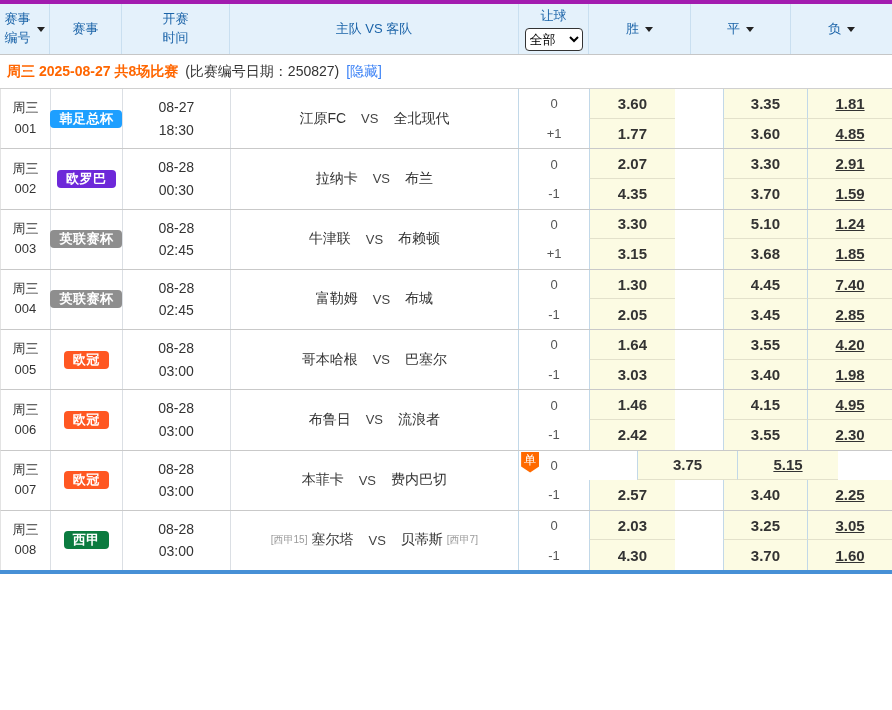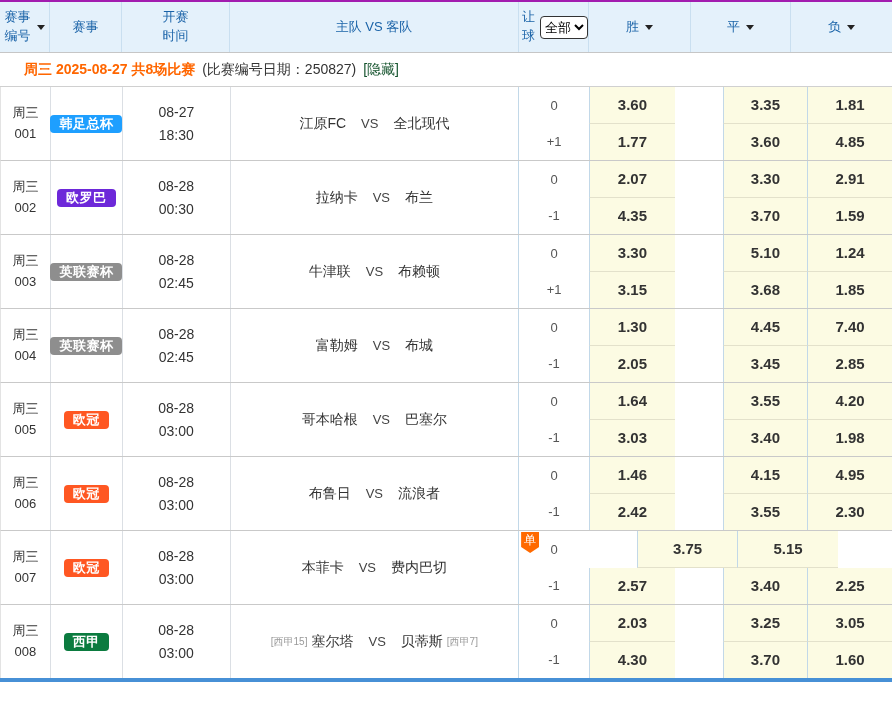--- a/index.html
+++ b/index.html
@@ -2,41 +2,41 @@
 <html><head>
 <meta charset="utf-8">
 <style>
   * { margin:0; padding:0; box-sizing:border-box; }
   html,body { background:#fff; }
   body {
     width:892px; height:710px; overflow:hidden;
     font-family:"Liberation Sans","DejaVu Sans",sans-serif;
     color:#333;
   }
-  .app { width:892px; height:682px; display:flex; flex-direction:column; border-top:2px solid #a21caf; }
+  .app { width:892px; height:574px; display:flex; flex-direction:column; border-top:4px solid #a21caf; }
 
   
   .thead { display:flex; height:51px; background:#E4F1FB; border-bottom:1px solid #C6C6C6; flex:none; }
   .th { display:flex; align-items:center; justify-content:center; color:#1A63A8; font-size:13px;
         border-right:1px solid #C9DFF0; line-height:1.45; text-align:center; }
   .th:last-child { border-right:none; }
   .tri { display:inline-block; width:0; height:0; border-left:4px solid transparent;
          border-right:4px solid transparent; border-top:5px solid #222; margin-left:6px; }
   .w-no{width:50px;} .w-event{width:72px;} .w-time{width:108px;} .w-teams{width:289px;}
   .w-hc{width:70px;} .w-win{width:102px;} .w-draw{width:100px;} .w-lose{width:101px;}
-  .th-hc { flex-direction:row; gap:2px; }
+  .th-hc { flex-direction:column; gap:2px; }
   .hc-select { width:58px; height:23px; font-size:13px; border:1px solid #333; border-radius:4px;
                background:#fff; color:#000; font-family:inherit; }
 
   
-  .day-row { height:34px; display:flex; align-items:center; gap:7px; padding-left:24px;
+  .day-row { height:34px; display:flex; align-items:center; gap:7px; padding-left:7px;
              background:#fff; border-bottom:1px solid #D0D0D0; flex:none; font-size:14px; }
   .day-summary { color:#FF6600; font-weight:bold; }
   .day-note { color:#333; }
-  .hide-link { color:#14532d; cursor:pointer; }
+  .hide-link { color:#3b82f6; cursor:pointer; }
 
   
   .rows { flex:1; display:flex; flex-direction:column; }
   .match-row { flex:1; display:flex; border-bottom:1px solid #C9C9C9; border-left:1px solid #E3E3E3; }
   .match-row:last-child { border-bottom:none; }
   .cell { display:flex; align-items:center; justify-content:center; }
   .col-no { width:50px; flex-direction:column; font-size:13px; line-height:1.55; color:#333;
             border-right:1px solid #DBDFE4; }
   .col-event { width:72px; border-right:1px solid #DBDFE4; }
   .badge { display:inline-block; padding:0 9px; border-radius:4px; color:#fff; font-size:13px;
@@ -49,21 +49,21 @@
   .col-handicap { width:70px; flex-direction:column; position:relative; }
   .hc { flex:1; display:flex; align-items:center; justify-content:center; font-size:13px; color:#555; }
   .single-tag { position:absolute; top:1px; left:2px; width:18px; height:21px; background:#FF6A00;
                 color:#fff; font-size:12px; text-align:center; line-height:17px;
                 clip-path:polygon(0 0,100% 0,100% 72%,50% 100%,0 72%); }
   .odds-col { width:303px; display:flex; flex-direction:column; }
   .odds-line { flex:1; display:flex; }
   .odds-line:first-child .odds { border-bottom:1px solid #E3E1CB; }
   .odds { display:flex; align-items:center; justify-content:center; background:#FCFBE3;
           font-size:15px; font-weight:bold; color:#333; border-left:1px solid #C2D8E8; cursor:pointer; }
-  .odds.win{width:102px;} .odds.draw{width:100px;margin-left:48px;} .odds.lose{width:101px;}
+  .odds.win{width:102px;} .odds.draw{width:100px;margin-left:48px;} .odds.lose{width:101px;text-decoration:underline;}
 
   .bottom-bar { height:4px; background:#4790D6; flex:none; }
 </style>
 </head>
 <body>
 
 <div class="app">
 
   <div class="thead">
     <div class="th w-no">

